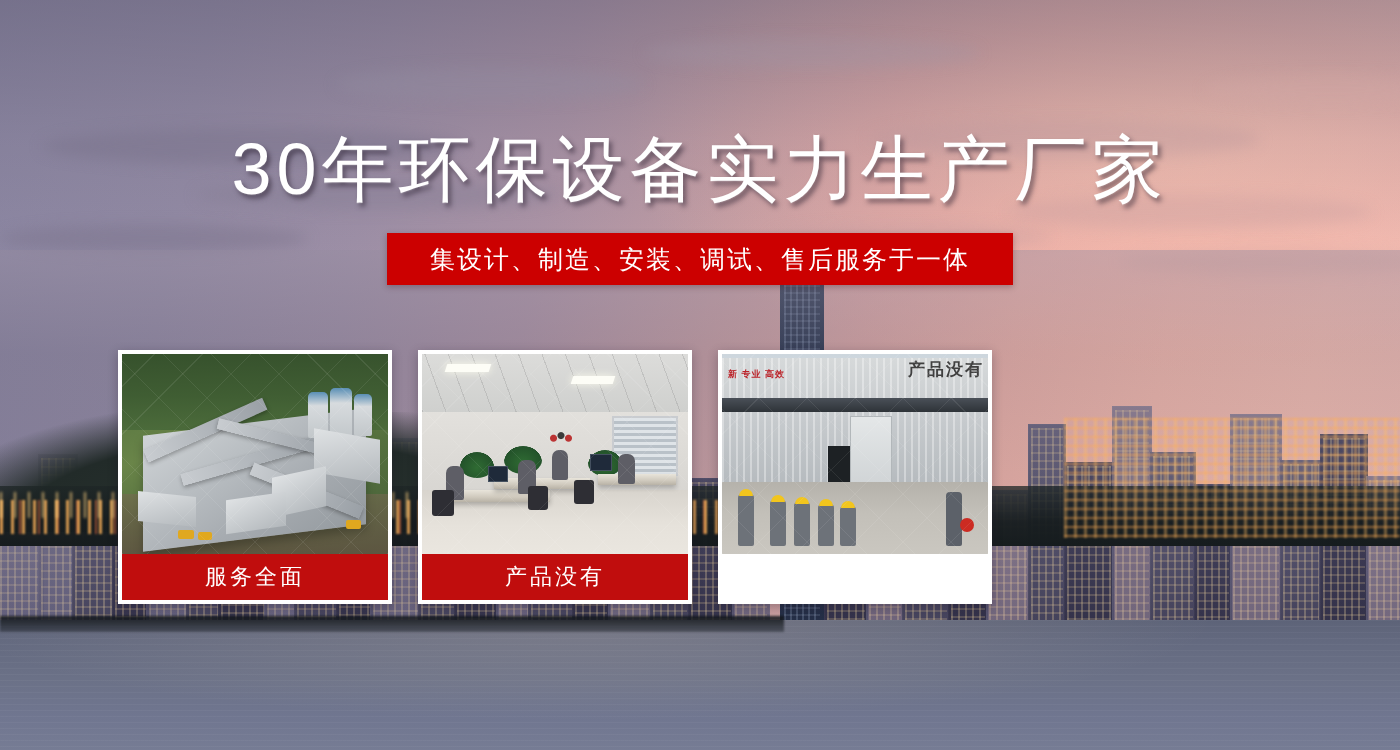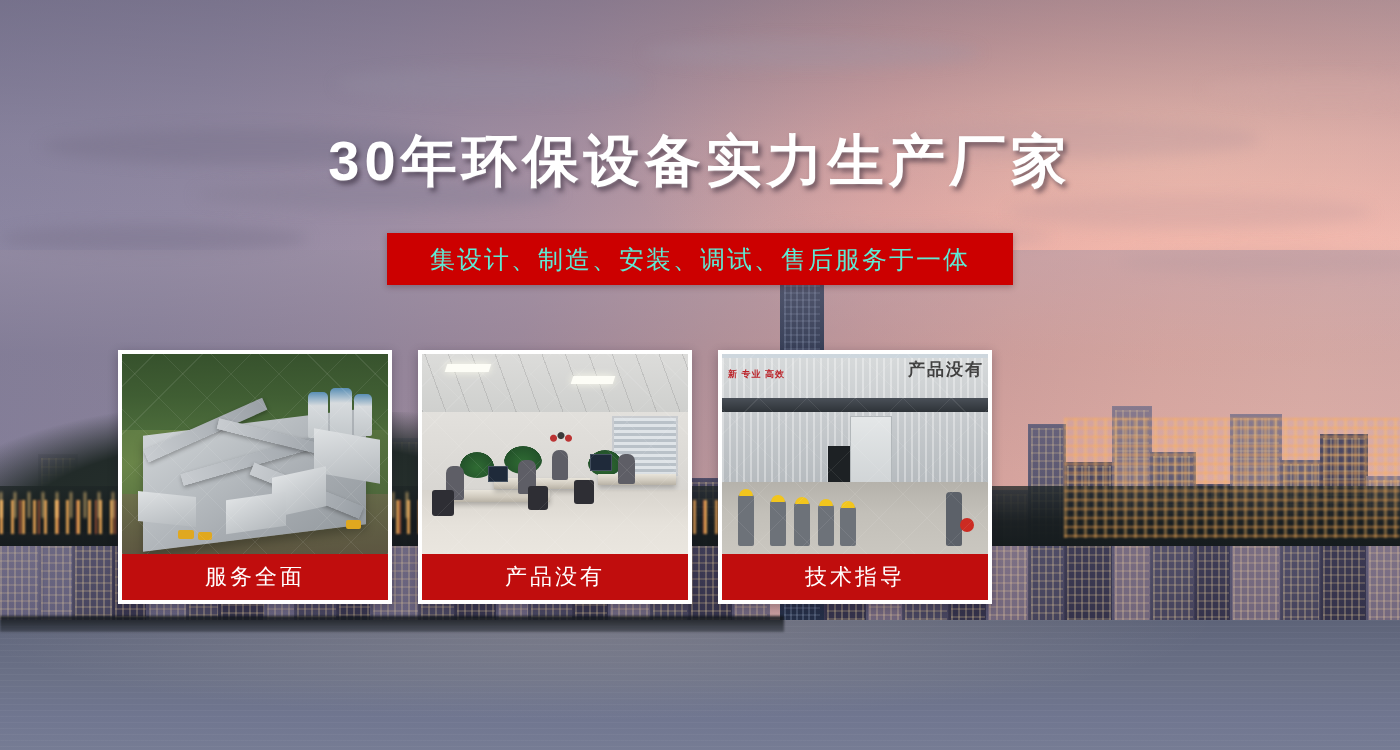--- a/index.html
+++ b/index.html
@@ -127,35 +127,35 @@
   .river-bank{
     position:absolute; left:0; width:56%; bottom:118px; height:16px; z-index:11;
     background:linear-gradient(180deg, rgba(20,24,28,.9), rgba(40,44,52,.5));
     filter:blur(1px);
   }
 
   
   .headline{
     position:absolute; top:133px; left:0; width:100%;
     text-align:center; z-index:30;
-    font-size:56px; font-weight:bold; color:#ffffff;
+    font-size:72px; font-weight:normal; color:#ffffff;
     letter-spacing:5px; line-height:1;
     text-shadow:3px 4px 5px rgba(40,30,45,.55), 0 1px 0 rgba(255,255,255,.2);
     white-space:nowrap;
   }
 
   .subbanner{
     position:absolute; top:233px; left:50%; transform:translateX(-50%);
     width:626px; height:52px; z-index:30;
     background:#cc0000;
     display:flex; align-items:center; justify-content:center;
     box-shadow:0 2px 6px rgba(60,20,30,.30);
   }
   .subbanner-text{
-    color:#5eead4; font-size:25px; font-weight:normal;
+    color:#ffffff; font-size:25px; font-weight:normal;
     letter-spacing:2px; white-space:nowrap;
   }
 
   
   .cards{
     position:absolute; top:350px; left:118px; z-index:30;
     display:flex; gap:26px;
   }
   .card{
     width:274px; background:#ffffff;
@@ -420,19 +420,16 @@
         <div class="p4-worker" style="left:72px; height:44px;"></div>
         <div class="p4-hat" style="left:73px; bottom:50px;"></div>
         <div class="p4-worker" style="left:96px; height:42px;"></div>
         <div class="p4-hat" style="left:97px; bottom:48px;"></div>
         <div class="p4-worker" style="left:118px;height:40px;"></div>
         <div class="p4-hat" style="left:119px;bottom:46px;"></div>
         <div class="p4-worker" style="left:224px;height:54px; background:#5c6169;"></div>
         <div class="p4-ball" style="left:238px;bottom:22px;"></div>
         <div class="photo-wm"></div>
       </div>
-      <div class="caption">
-        <span class="caption-text">技术指导</span>
-      </div>
     </div>
 
   </div>
 </div>
 
 </body></html>

